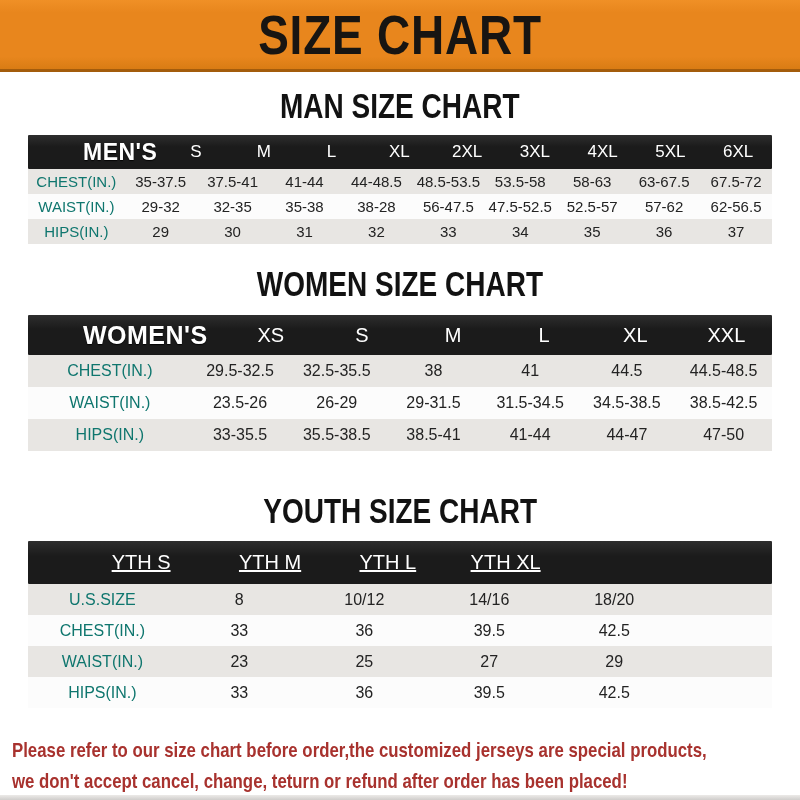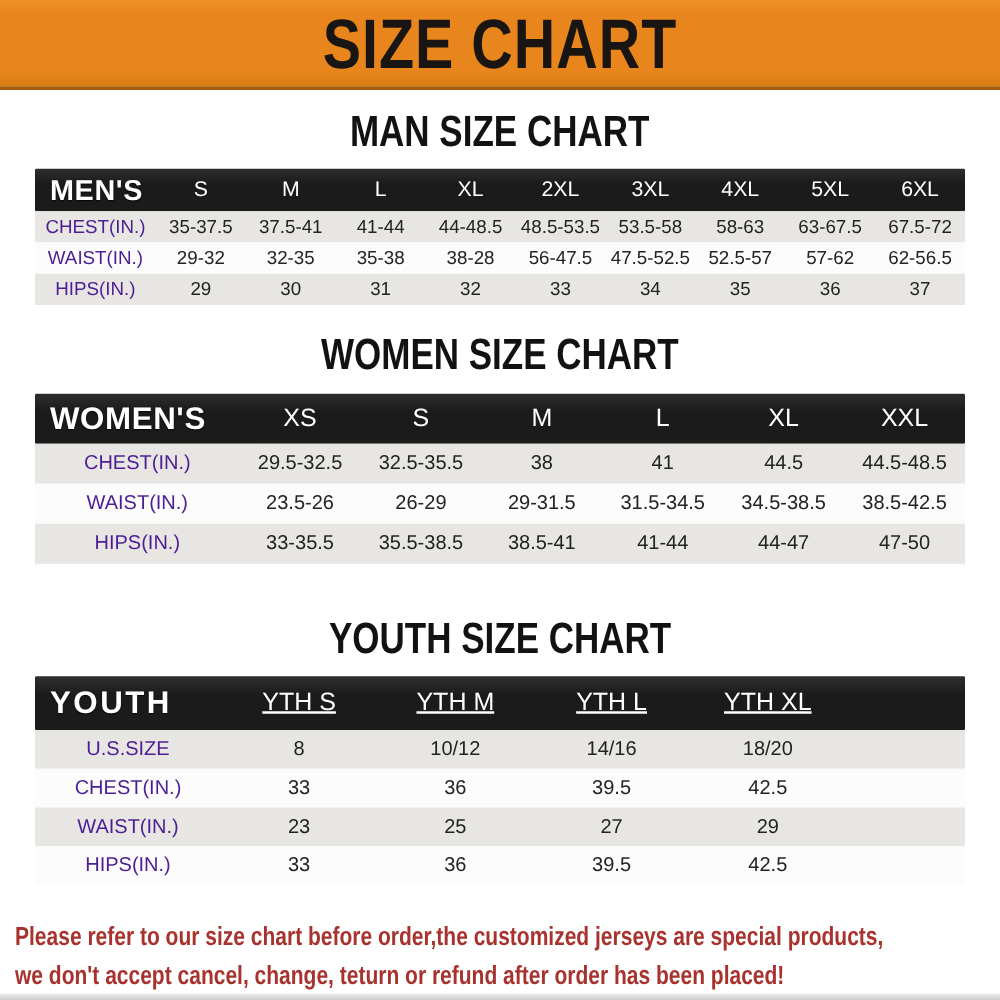--- a/index.html
+++ b/index.html
@@ -51,20 +51,21 @@
   
   .grid { display: grid; align-items: center; }
   .men   .grid { grid-template-columns: 13% repeat(9, 1fr); }
   .women .grid { grid-template-columns: 22% repeat(6, 1fr); }
   .youth .grid { grid-template-columns: 20% repeat(4, 16.8%); }
 
   .header-bar {
     background: linear-gradient(180deg, #2e2e2e 0%, var(--bar-black) 35%, var(--bar-black) 100%);
     color: #ffffff;
     border-radius: 1px;
+    padding-left: 43px;
   }
   .men   .header-bar { height: 34px; }
   .women .header-bar { height: 40px; }
   .youth .header-bar { height: 43px; }
 
   .group-label {
     font-weight: 700;
     padding-left: 12px;
     letter-spacing: 0.5px;
     text-shadow: 0 1px 1px rgba(0,0,0,0.8);
@@ -78,21 +79,21 @@
   .men   .col-header { font-size: 17px; }
   .women .col-header { font-size: 20px; }
   .youth .col-header { font-size: 20px; text-decoration: underline; }
 
   .data-row { background: #fcfcfc; color: #232323; }
   .data-row.shaded { background: var(--row-shade); }
   .men   .data-row { height: 25px; font-size: 15px; }
   .women .data-row { height: 32px; font-size: 16px; }
   .youth .data-row { height: 31px; font-size: 16px; }
 
-  .row-label { text-align: center; white-space: nowrap; color: #4c1d95; }
+  .row-label { text-align: center; white-space: nowrap; color: #0f766e; }
   .value     { text-align: center; white-space: nowrap; }
 
   
   .footer { margin: 26px 0 0 12px; }
   .disclaimer-line {
     display: block;
     font-size: 21px;
     font-weight: 700;
     line-height: 31px;
     color: var(--footer-red);
@@ -201,21 +202,20 @@
         <div class="value">35.5-38.5</div>
         <div class="value">38.5-41</div>
         <div class="value">41-44</div>
         <div class="value">44-47</div>
         <div class="value">47-50</div>
       </div>
     </section>
     <section class="size-section youth">
       <div class="section-heading"><span class="heading-text">YOUTH SIZE CHART</span></div>
       <div class="grid header-bar">
-        <div class="group-label">YOUTH</div>
         <div class="col-header">YTH S</div>
         <div class="col-header">YTH M</div>
         <div class="col-header">YTH L</div>
         <div class="col-header">YTH XL</div>
       </div>
       <div class="grid data-row shaded">
         <div class="row-label">U.S.SIZE</div>
         <div class="value">8</div>
         <div class="value">10/12</div>
         <div class="value">14/16</div>

